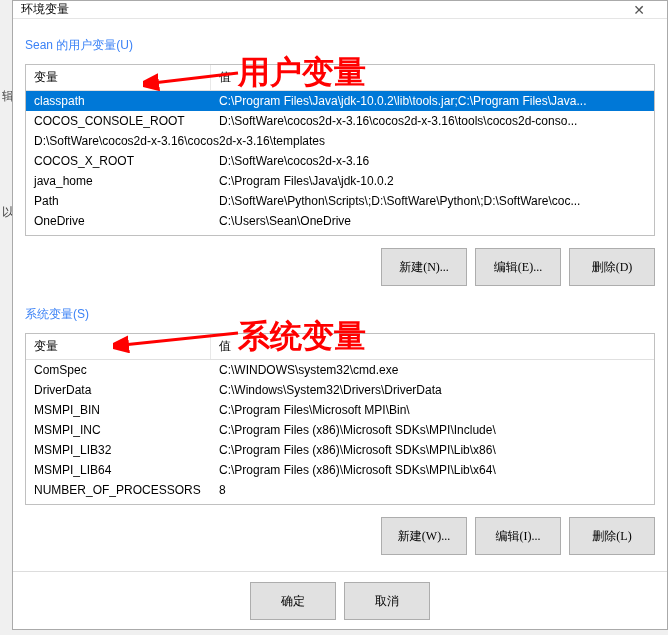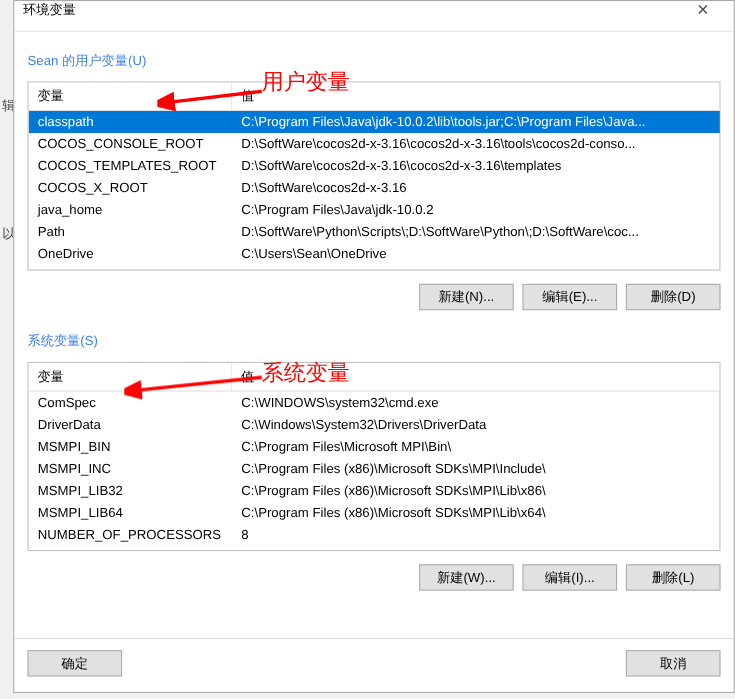--- a/index.html
+++ b/index.html
@@ -1,37 +1,37 @@
 <!DOCTYPE html>
 <html><head>
   <meta charset="utf-8">
   <style>
     * { box-sizing: border-box; margin: 0; padding: 0; font-family: "Microsoft YaHei", "Segoe UI", sans-serif; font-size: 12px; }
     body { background: #f0f0f0; width: 668px; height: 635px; overflow: hidden; position: relative; }
     .dialog { background: #fff; border: 1px solid #aaa; width: 656px; height: 630px; position: absolute; top: 0; left: 12px; display: flex; flex-direction: column; }
-    .titlebar { display: flex; align-items: flex-start; height: 28px; padding: 0 8px; border-bottom: 1px solid #e5e5e5; }
+    .titlebar { display: flex; align-items: center; height: 28px; padding: 0 8px; border-bottom: 1px solid #e5e5e5; }
     .titlebar .title { flex: 1; }
     .titlebar .close { width: 40px; text-align: center; font-size: 14px; color: #555; cursor: pointer; }
     .content { padding: 8px 12px 12px 12px; flex: 1; display: flex; flex-direction: column; gap: 6px; position: relative; }
     .section-label { margin-top: 10px; margin-bottom: 4px; color: #3b82f6; }
     .table-wrap { border: 1px solid #c0c0c0; background: #fff; height: 172px; overflow: hidden; position: relative; }
     .table-head { display: flex; background: #fff; border-bottom: 1px solid #e0e0e0; }
     .table-head .th { padding: 4px 8px; color: #000; }
     .th-var { width: 185px; border-right: 1px solid #e8e8e8; }
     .th-val { flex: 1; }
     .table-body { overflow-y: scroll; overflow-x: hidden; height: 146px; }
     .tr { display: flex; padding: 1px 0; line-height: 18px; }
     .tr .td { padding: 0 8px; white-space: nowrap; overflow: hidden; text-overflow: ellipsis; }
     .td-var { width: 185px; }
     .td-val { flex: 1; }
     .tr.selected { background: #0078d7; color: #fff; }
     .btn-row { display: flex; justify-content: flex-end; gap: 8px; margin-top: 6px; margin-bottom: 4px; }
-    .btn { min-width: 86px; height: 24px; border: 1px solid #adadad; background: #e1e1e1; padding: 0 12px; cursor: pointer; font-size: 12px; }
-    .dialog-buttons { display: flex; justify-content: space-between; gap: 8px; padding: 10px 12px 14px 12px; border-top: 1px solid #ddd; }
-    .annotation { position: absolute; color: #f00; font-size: 20px; font-weight: 400; pointer-events: none; z-index: 10; }
+    .btn { min-width: 86px; height: 38px; border: 1px solid #adadad; background: #e1e1e1; padding: 0 12px; cursor: pointer; font-size: 12px; font-family: Liberation Serif, serif; }
+    .dialog-buttons { display: flex; justify-content: center; gap: 8px; padding: 10px 12px 14px 12px; border-top: 1px solid #ddd; }
+    .annotation { position: absolute; color: #f00; font-size: 32px; font-weight: 700; pointer-events: none; z-index: 10; }
     .ann1 { top: 32px; left: 225px; }
     .ann2 { top: 296px; left: 225px; }
     .arrow { position: absolute; pointer-events: none; z-index: 10; }
     .left-clip { position: absolute; left: 0; top: 0; width: 12px; height: 635px; background: #f0f0f0; }
     .left-char { position: absolute; color: #444; font-size: 12px; left: 2px; }
     ::-webkit-scrollbar { width: 16px; }
     ::-webkit-scrollbar-track { background: #f0f0f0; }
     ::-webkit-scrollbar-thumb { background: #c0c0c0; border: 1px solid #a0a0a0; }
   </style>
 </head>
@@ -68,21 +68,20 @@
       <div class="table-body" id="user-body">
           <div class="tr selected">
             <div class="td td-var">classpath</div>
             <div class="td td-val">C:\Program Files\Java\jdk-10.0.2\lib\tools.jar;C:\Program Files\Java...</div>
           </div>
           <div class="tr">
             <div class="td td-var">COCOS_CONSOLE_ROOT</div>
             <div class="td td-val">D:\SoftWare\cocos2d-x-3.16\cocos2d-x-3.16\tools\cocos2d-conso...</div>
           </div>
           <div class="tr">
-            <div class="td td-var">COCOS_TEMPLATES_ROOT</div>
             <div class="td td-val">D:\SoftWare\cocos2d-x-3.16\cocos2d-x-3.16\templates</div>
           </div>
           <div class="tr">
             <div class="td td-var">COCOS_X_ROOT</div>
             <div class="td td-val">D:\SoftWare\cocos2d-x-3.16</div>
           </div>
           <div class="tr">
             <div class="td td-var">java_home</div>
             <div class="td td-val">C:\Program Files\Java\jdk-10.0.2</div>
           </div>

